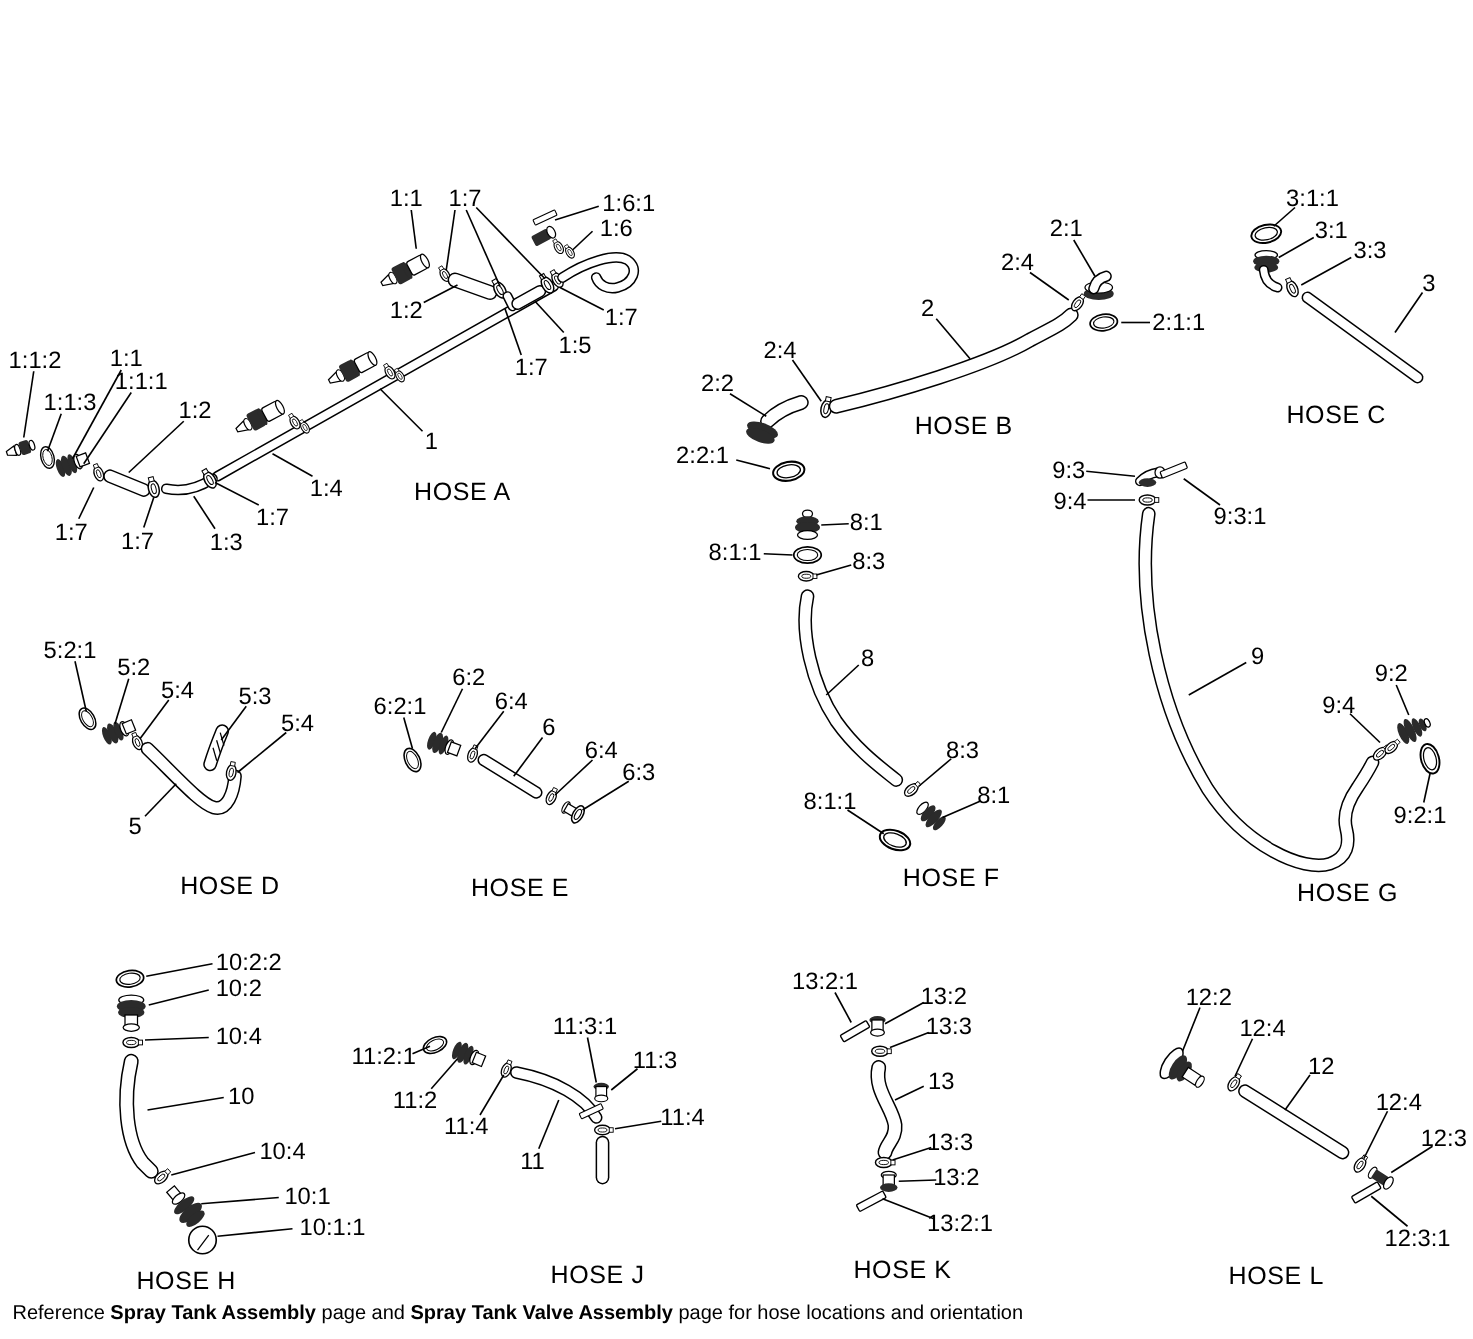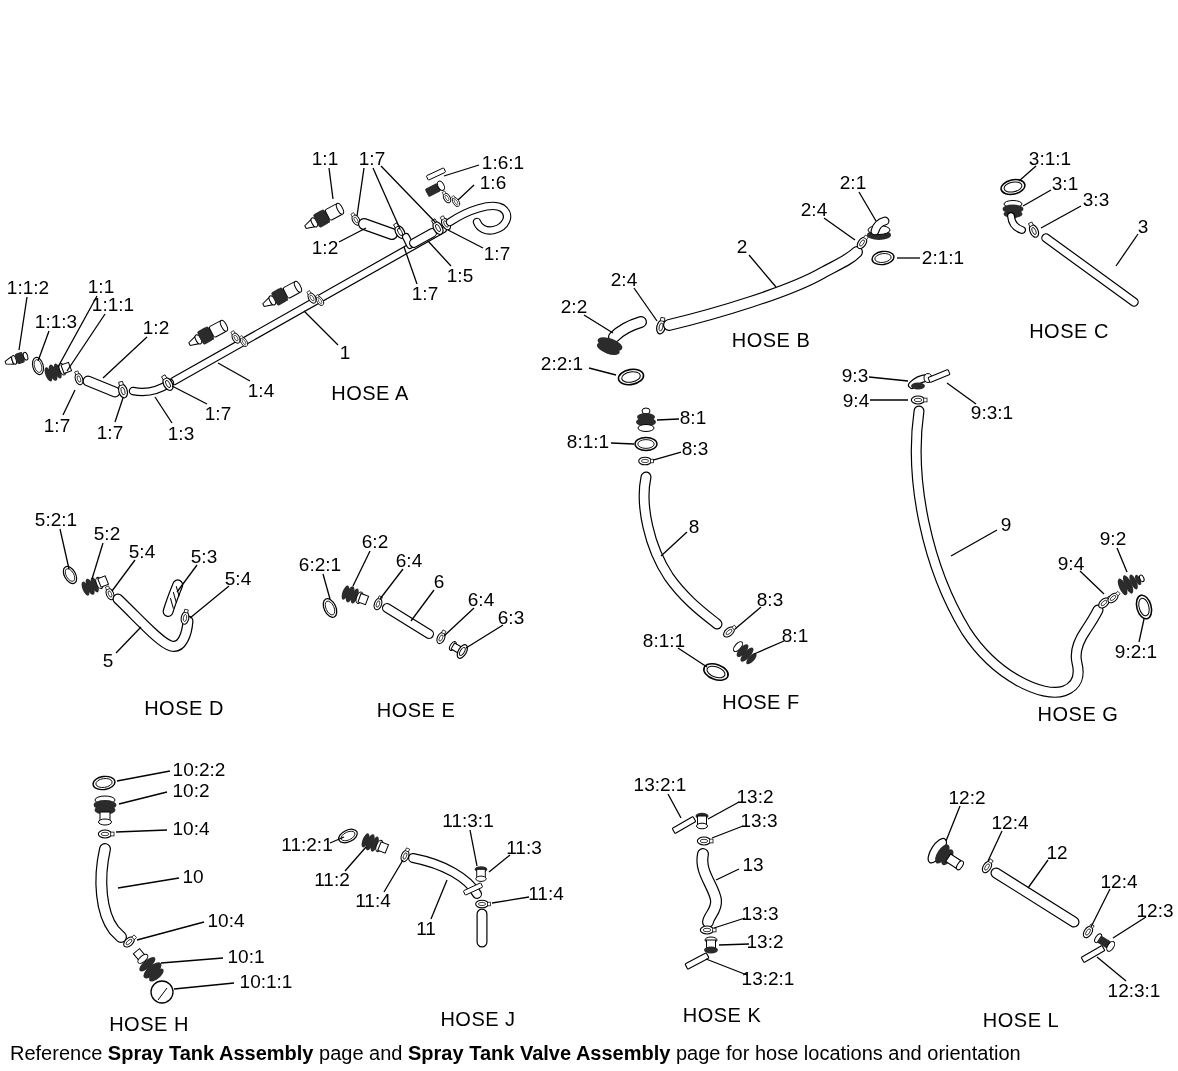--- a/index.html
+++ b/index.html
@@ -2,21 +2,21 @@
 <html><head>
 <meta charset="utf-8">
 <style>
   html,body{margin:0;padding:0;background:#fff;}
   .page{position:relative;width:1178px;height:1071px;background:#fff;overflow:hidden;
         font-family:"Liberation Sans",sans-serif;}
   .diagram-svg{position:absolute;left:0;top:0;}
   .callout{font-family:"Liberation Sans",sans-serif;font-size:19px;fill:#000;text-anchor:middle;}
   .hosename{font-family:"Liberation Sans",sans-serif;font-size:20px;fill:#000;text-anchor:middle;letter-spacing:0.5px;}
   .leader{stroke:#000;stroke-width:1.3;}
-  .footer{position:absolute;left:10px;top:1042px;font-size:20px;color:#000;white-space:nowrap;
+  .footer{position:absolute;left:10px;top:1042px;font-size:16px;color:#000;white-space:nowrap;
           font-family:"Liberation Sans",sans-serif;}
   .footer b{font-weight:bold;}
 </style>
 </head>
 <body>
 
 <div class="page">
   <svg class="diagram-svg" width="1178" height="1071" viewBox="0 0 1178 1071">
     <defs>
       <g id="d-ring">

